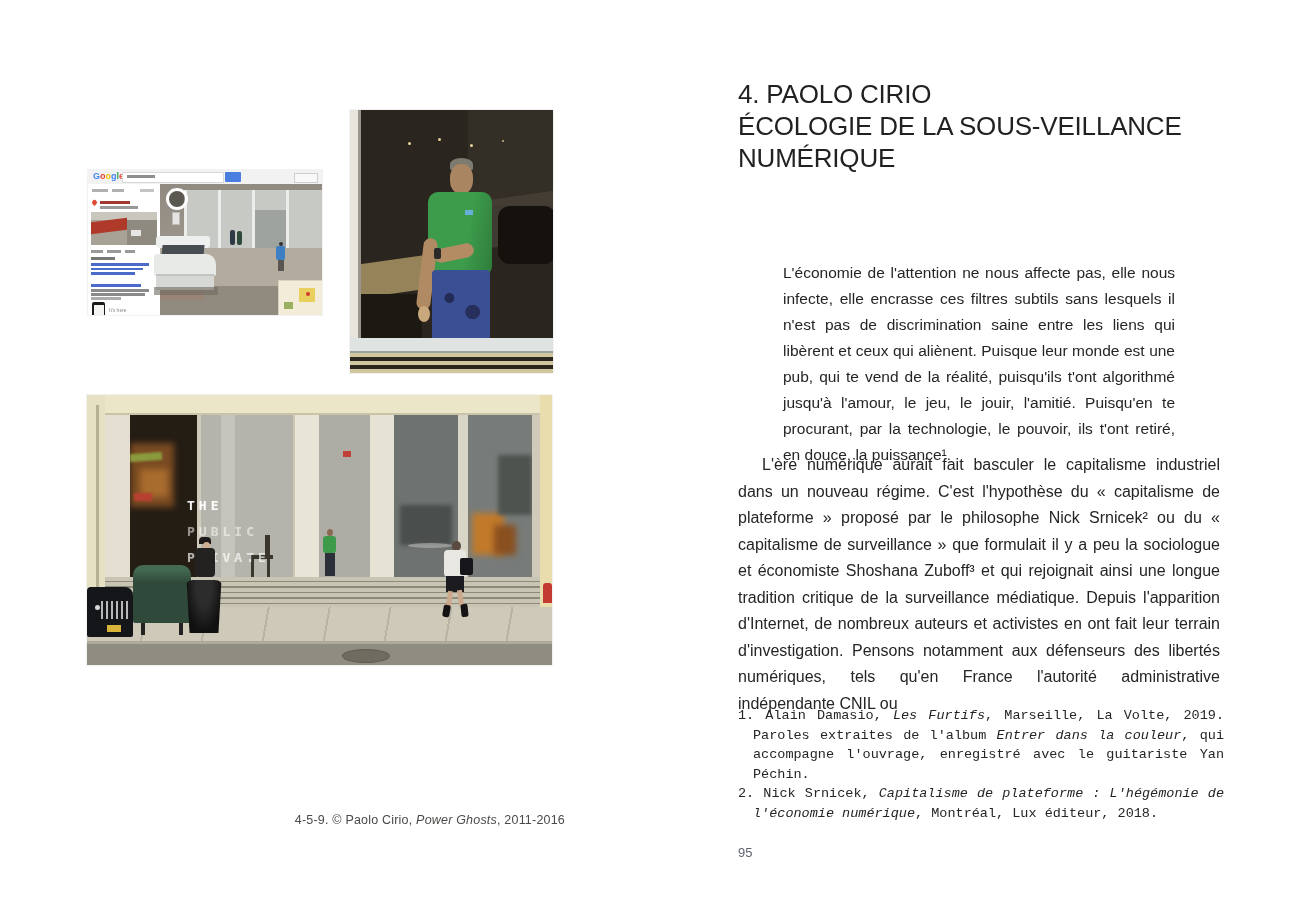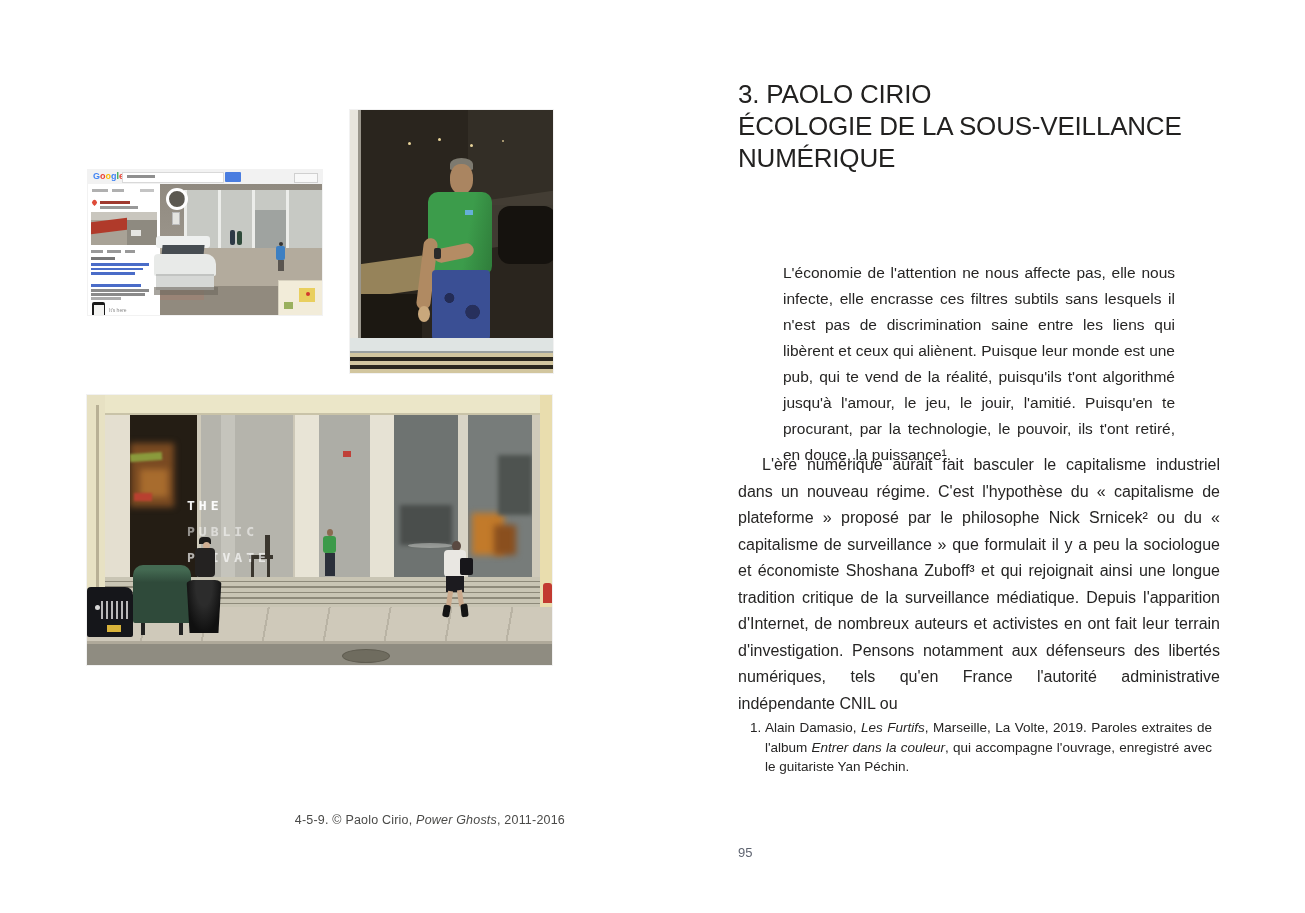--- a/index.html
+++ b/index.html
@@ -10,21 +10,21 @@
   
   .title{position:absolute;left:738px;top:78px;width:480px;margin:0;
          font-size:26px;line-height:32px;font-weight:500;letter-spacing:-0.2px;
          color:#222120;white-space:pre-line;}
   .epigraph{position:absolute;left:783px;top:260px;width:392px;margin:0;
             font-size:15.5px;line-height:26px;text-align:justify;color:#262524;}
   .bodytext{position:absolute;left:738px;top:452px;width:482px;margin:0;
             font-size:16px;line-height:26.5px;text-align:justify;text-indent:24px;color:#262524;}
   .footnotes{position:absolute;left:738px;top:706px;width:486px;
              font-size:13.5px;line-height:19.5px;text-align:justify;color:#262524;}
-  .footnote{margin:12px;padding-left:15px;text-indent:-15px;}
+  .footnote{margin:0;padding-left:15px;text-indent:-15px;font-family:Liberation Mono, monospace;}
   .footnote i,.caption i{font-style:italic;}
   .pagenum{position:absolute;left:738px;top:845px;font-size:13px;color:#5f6470;}
   .caption{position:absolute;left:87px;top:813px;width:478px;margin:0;text-align:right;
            font-size:12.5px;color:#4a4a48;letter-spacing:0.2px;}
   
   .fig-gsv{left:88px;top:170px;width:234px;height:145px;background:#fff;}
   .fig-window{left:350px;top:110px;width:203px;height:263px;background:#2a251e;}
   .fig-store{left:87px;top:395px;width:465px;height:270px;background:#cfc9ba;}
   
   .gsv-header{left:0;top:0;width:234px;height:14px;background:#f2f2f2;border-bottom:1px solid #e2e2e2;}
@@ -230,24 +230,25 @@
         <div class="abs" style="left:6px;top:64px;width:7px;height:12px;background:#141414;border-radius:2px;transform:rotate(10deg);"></div>
         <div class="abs" style="left:24px;top:63px;width:7px;height:13px;background:#141414;border-radius:2px;transform:rotate(-6deg);"></div>
       </div>
       <div class="abs" style="left:456px;top:188px;width:9px;height:20px;background:#c23a30;border-radius:3px 3px 0 0;"></div>
     </figure>
 
     <p class="caption"><span>4-5-9. © Paolo Cirio, </span><i>Power Ghosts</i><span>, 2011-2016</span></p>
   </section>
 
   <section>
-    <h1 class="title">3. PAOLO CIRIO
+    <h1 class="title">4. PAOLO CIRIO
 ÉCOLOGIE DE LA SOUS-VEILLANCE
 NUMÉRIQUE</h1>
     <p class="epigraph">L'économie de l'attention ne nous affecte pas, elle nous infecte, elle encrasse ces filtres subtils sans lesquels il n'est pas de discrimination saine entre les liens qui libèrent et ceux qui aliènent. Puisque leur monde est une pub, qui te vend de la réalité, puisqu'ils t'ont algorithmé jusqu'à l'amour, le jeu, le jouir, l'amitié. Puisqu'en te procurant, par la technologie, le pouvoir, ils t'ont retiré, en douce, la puissance¹.</p>
     <p class="bodytext">L'ère numérique aurait fait basculer le capitalisme industriel dans un nouveau régime. C'est l'hypothèse du « capitalisme de plateforme » proposé par le philosophe Nick Srnicek² ou du « capitalisme de surveillance » que formulait il y a peu la sociologue et économiste Shoshana Zuboff³ et qui rejoignait ainsi une longue tradition critique de la surveillance médiatique. Depuis l'apparition d'Internet, de nombreux auteurs et activistes en ont fait leur terrain d'investigation. Pensons notamment aux défenseurs des libertés numériques, tels qu'en France l'autorité administrative indépendante CNIL ou</p>
     <div class="footnotes">
       <p class="footnote"><span>1. Alain Damasio, </span><i>Les Furtifs</i><span>, Marseille, La Volte, 2019. Paroles extraites de l'album </span><i>Entrer dans la couleur</i><span>, qui accompagne l'ouvrage, enregistré avec le guitariste Yan Péchin.</span></p>
+      <p class="footnote"><span>2. Nick Srnicek, </span><i>Capitalisme de plateforme : L'hégémonie de l'économie numérique</i><span>, Montréal, Lux éditeur, 2018.</span></p>
     </div>
     <div class="pagenum">95</div>
   </section>
 
 </div>
 
 </body></html>

